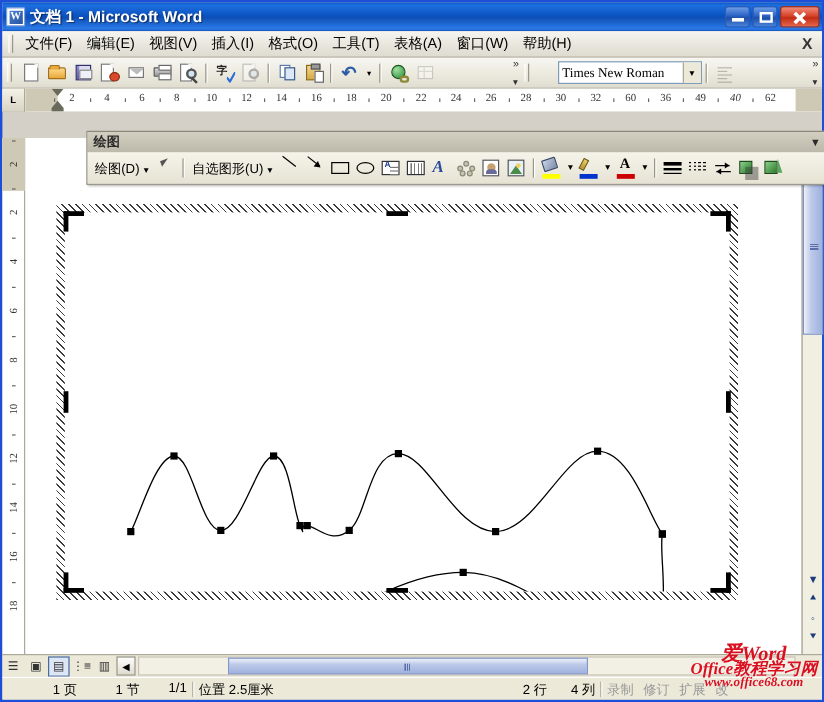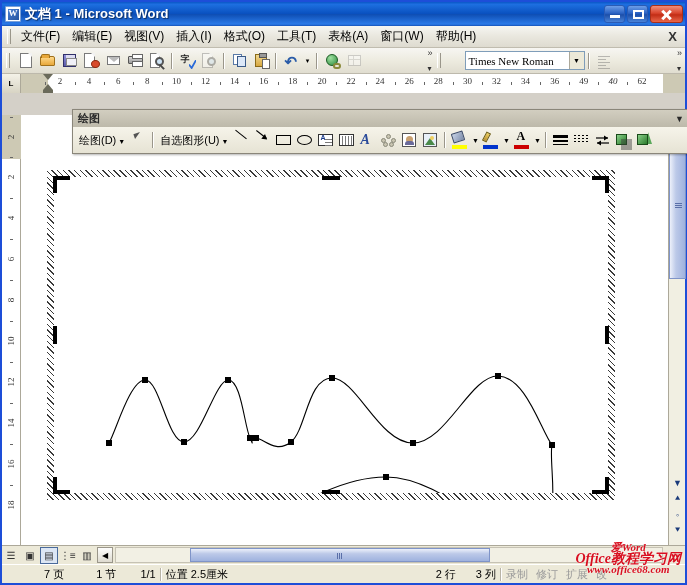--- a/index.html
+++ b/index.html
@@ -353,21 +353,21 @@
   }
   .sb-cell { padding:0 4px; white-space:nowrap; }
   .sb-cell.gray { color:#9a9a9a; }
   .sb-sep { width:1px; height:13px; border-left:1px solid #b8b4a6; border-right:1px solid #fff; }
 
   
   .watermark {
     position:absolute; right:4px; bottom:8px; z-index:60;
     text-align:center; line-height:1.0; pointer-events:none;
   }
-  .wm1 { font-size:11px; font-weight:bold; color:#d81020;
+  .wm1 { font-size:17px; font-weight:bold; color:#d81020;
          font-family:"Liberation Serif", serif; font-style:italic;
          text-shadow:0 0 1px #fff; }
   .wm2 { font-size:14px; font-weight:bold; color:#d81020;
          font-family:"Liberation Serif", serif; font-style:italic;
          text-shadow:0 0 1px #fff; margin-top:-1px; }
   .wm3 { font-size:11px; font-weight:bold; color:#d81020;
          font-family:"Liberation Serif", serif; font-style:italic;
          text-shadow:0 0 1px #fff; margin-top:-2px; }
 </style>
 </head>
@@ -550,21 +550,21 @@
         <div class="rtick" style="left: 359.1px;">24</div>
         <div class="rminor" style="left: 344.55px;"></div>
         <div class="rtick" style="left: 388.2px;">26</div>
         <div class="rminor" style="left: 373.65px;"></div>
         <div class="rtick" style="left: 417.3px;">28</div>
         <div class="rminor" style="left: 402.75px;"></div>
         <div class="rtick" style="left: 446.4px;">30</div>
         <div class="rminor" style="left: 431.85px;"></div>
         <div class="rtick" style="left: 475.5px;">32</div>
         <div class="rminor" style="left: 460.95px;"></div>
-        <div class="rtick" style="left: 504.6px;">34</div>
+        <div class="rtick" style="left: 504.6px;">60</div>
         <div class="rminor" style="left: 490.05px;"></div>
         <div class="rtick" style="left: 533.7px;">36</div>
         <div class="rminor" style="left: 519.15px;"></div>
         <div class="rtick" style="left: 562.8px;">49</div>
         <div class="rminor" style="left: 548.25px;"></div>
         <div class="rtick" style="left: 591.9px; font-style: italic;">40</div>
         <div class="rminor" style="left: 577.35px;"></div>
         <div class="rtick" style="left: 621px;">62</div>
         <div class="rminor" style="left: 606.45px;"></div>
       </div>
@@ -769,31 +769,31 @@
     <div class="view-btn">▥</div>
     <div class="hs-btn">◀</div>
     <div class="hs-track">
       <div class="hs-thumb" style="left:74px;width:300px"></div>
     </div>
     <div style="width:20px"></div>
   </div>
 
   <div class="statusbar">
     <div style="width:38px"></div>
-    <div class="sb-cell">7 页</div>
+    <div class="sb-cell">1 页</div>
     <div style="width:24px"></div>
     <div class="sb-cell">1 节</div>
     <div style="width:16px"></div>
     <div class="sb-cell">1/1</div>
     <div class="sb-sep"></div>
     <div class="sb-cell">位置 2.5厘米</div>
     <div style="flex:1"></div>
     <div class="sb-cell">2 行</div>
     <div style="width:12px"></div>
-    <div class="sb-cell">3 列</div>
+    <div class="sb-cell">4 列</div>
     <div class="sb-sep"></div>
     <div class="sb-cell gray">录制</div>
     <div class="sb-cell gray">修订</div>
     <div class="sb-cell gray">扩展</div>
     <div class="sb-cell gray">改</div>
     <div style="width:74px"></div>
   </div>
 
   <div class="watermark">
     <div class="wm1">爱Word</div>

